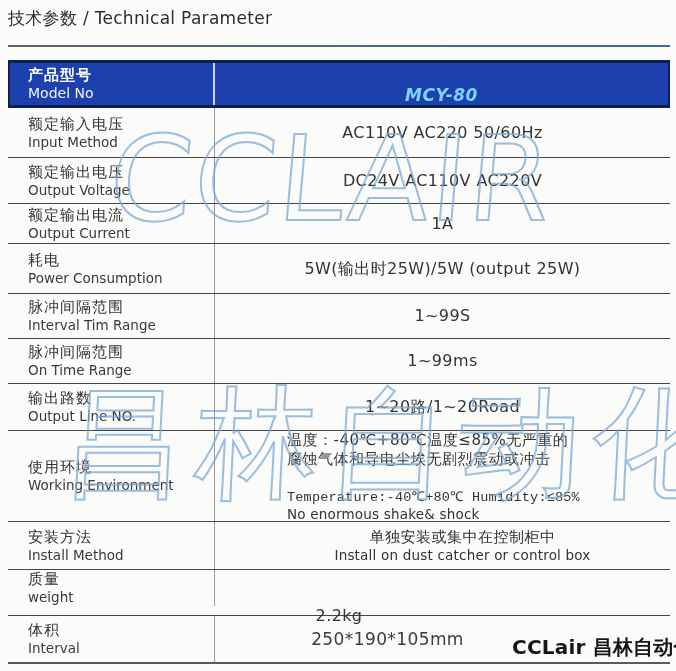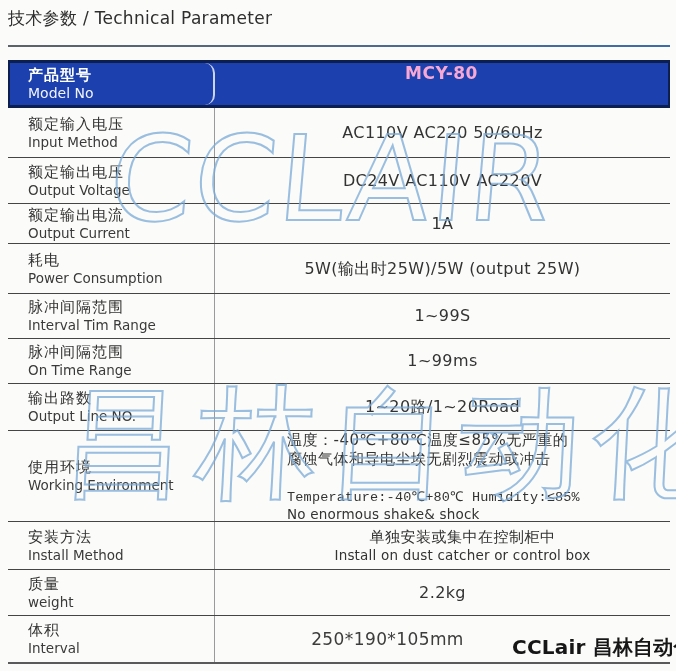--- a/index.html
+++ b/index.html
@@ -31,36 +31,35 @@
     display: flex; box-sizing: border-box; height: 48px;
     background: #1c40ad;
     border: 2px solid #0c1f4e;
     border-top-width: 3px; border-bottom-width: 3px;
   }
   .thead .hlabel {
     width: 205px; box-sizing: border-box;
     display: flex; flex-direction: column; justify-content: center;
     padding-left: 18px;
     border-right: 2px solid #ccd5ef;
-    border-radius: 10px;
   }
   .thead .zh { color: #ffffff; font-size: 15px; font-weight: 600; line-height: 19px; letter-spacing: 1px; }
   .thead .en { color: #f2f4fb; font-size: 14px; font-weight: 500; line-height: 17px; }
   .thead .hvalue {
-    flex: 1; display: flex; align-items: flex-start; justify-content: center;
-    color: #f9a8d4; font-size: 17px; font-weight: 700; letter-spacing: 0.5px;
+    flex: 1; display: flex; align-items: flex-end; justify-content: center;
+    color: #7dd3fc; font-size: 17px; font-weight: 700; letter-spacing: 0.5px; font-style: italic;
   }
 
   
   .row { display: flex; box-sizing: border-box; }
   .row + .row { border-top: 1px solid #454545; }
   .r1 { height: 49px; } .r2 { height: 46px; } .r3 { height: 40px; }
   .r4 { height: 50px; } .r5 { height: 45px; } .r6 { height: 45px; }
   .r7 { height: 47px; } .r8 { height: 91px; } .r9 { height: 48px; gap: 40px; }
-  .r10 { height: 46px; } .r11 { height: 47px; }
+  .r10 { height: 46px; flex-direction: column; } .r11 { height: 47px; }
 
   .cell.label {
     width: 207px; box-sizing: border-box;
     display: flex; flex-direction: column; justify-content: center;
     padding-left: 20px;
     border-right: 1px solid #9a9a9a;
   }
   .cell.label .zh { font-size: 15px; color: #333333; line-height: 19px; letter-spacing: 1px; }
   .cell.label .en { font-size: 13.5px; color: #3a3a3a; line-height: 17px; }
 

